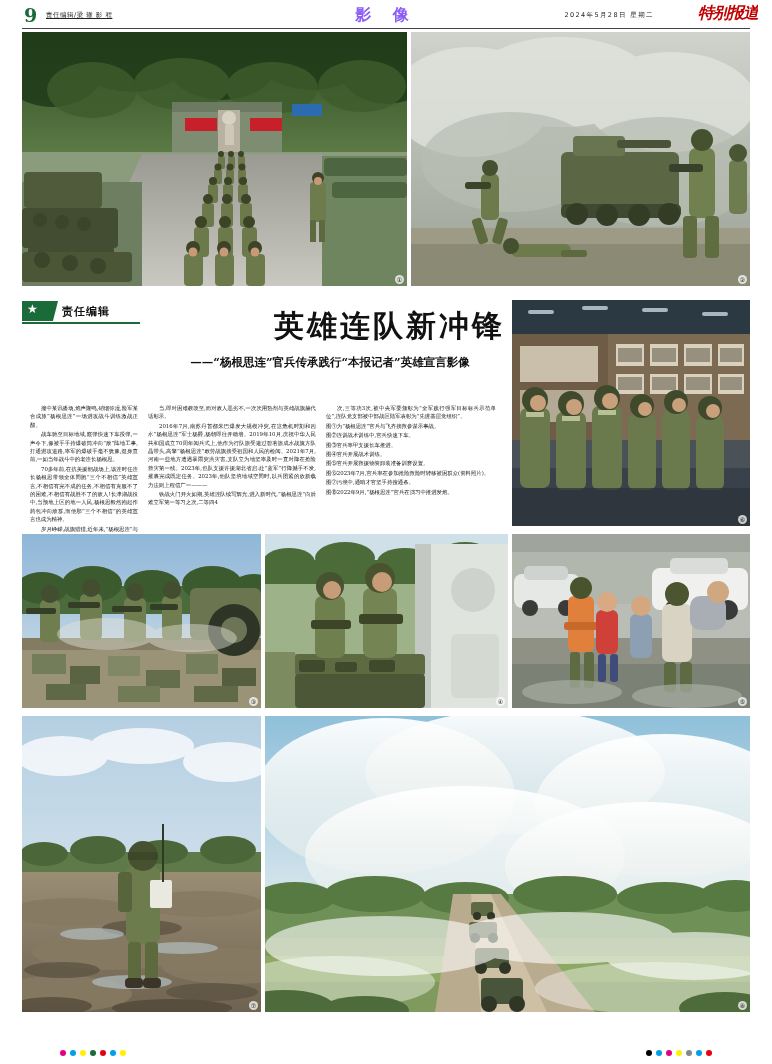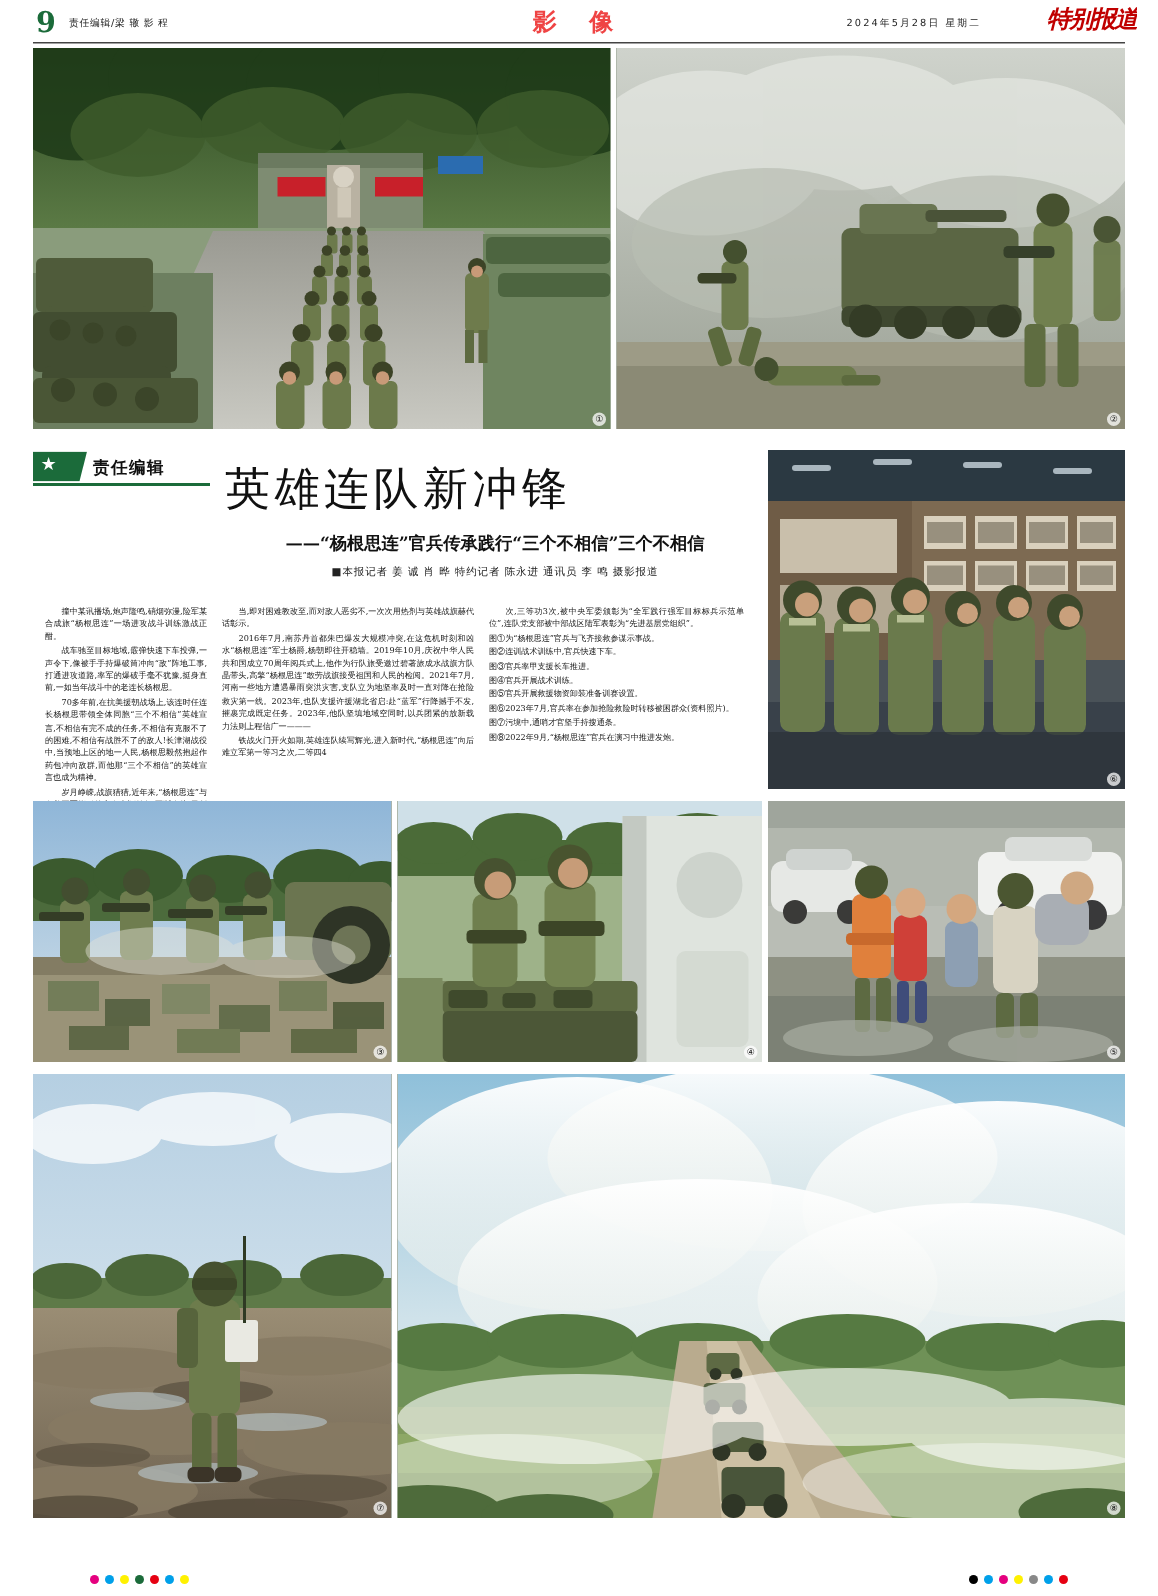--- a/index.html
+++ b/index.html
@@ -32,30 +32,31 @@
     font-weight: bold;
     color: #1b6b3a;
     font-family: "DejaVu Serif", "Liberation Serif", serif;
   }
   .editor-credit {
     position: absolute;
     left: 46px; top: 11px;
     font-size: 6.5px;
     color: #222;
     letter-spacing: 0.5px;
+    text-decoration: underline;
   }
   .section-title {
     position: absolute;
     left: 50%;
     transform: translateX(-50%);
     top: 5px;
     font-size: 16px;
     font-weight: bold;
     letter-spacing: 8px;
-    color: #ef4444;
+    color: #8b5cf6;
     font-family: "DejaVu Serif", "Liberation Serif", serif;
   }
   .date-line {
     position: absolute;
     right: 118px; top: 11px;
     font-size: 6.5px;
     letter-spacing: 1.4px;
     color: #222;
   }
   .paper-logo {
@@ -130,23 +131,23 @@
   .tag-underline {
     position: absolute;
     left: 22px; top: 322px;
     width: 118px; height: 2px;
     background: #1b6b3a;
   }
   .headline {
     position: absolute;
     left: 150px; top: 306px;
     width: 355px;
-    text-align: left;
+    text-align: right;
     font-size: 30px;
-    font-weight: normal;
+    font-weight: bold;
     letter-spacing: 3px;
     color: #111;
     font-family: "DejaVu Serif", "Liberation Serif", serif;
   }
   .subhead {
     position: absolute;
     left: 120px; top: 355px;
     width: 420px;
     text-align: center;
     font-size: 11.5px;
@@ -409,22 +410,21 @@
     </svg>
     <div class="num">②</div>
   </div>
 
   <div class="special-tag">
     <div class="star"></div>
     <div class="tag-text">责任编辑</div>
   </div>
   <div class="tag-underline"></div>
   <div class="headline">英雄连队新冲锋</div>
-  <div class="subhead">——“杨根思连”官兵传承践行“三个不相信”三个不相信</div>
-  <div class="byline">■本报记者 姜 诚 肖 晔  特约记者 陈永进  通讯员 李 鸣  摄影报道</div>
+  <div class="subhead">——“杨根思连”官兵传承践行“本报记者”英雄宣言影像</div>
 
   <div class="col" style="left:30px; top:404px; width:108px; height:118px;">
     <p>撞中某讯播场,炮声隆鸣,硝烟弥漫,险军某合成旅“杨根思连”一场进攻战斗训练激战正酣。</p>
     <p>战车驰至目标地域,霰弹快速下车投弹,一声令下,像被手手持爆破筒冲向“敌”阵地工事,打通进攻道路,率军的爆破手毫不犹豫,挺身直前,一如当年战斗中的老连长杨根思。</p>
     <p>70多年前,在抗美援朝战场上,该连时任连长杨根思带领全体同胞“三个不相信”英雄宣言,不相信有完不成的任务,不相信有克服不了的困难,不相信有战胜不了的敌人!长津湖战役中,当预地上区的地一人民,杨根思毅然抱起作药包冲向敌群,而他那“三个不相信”的英雄宣言也成为精神。</p>
     <p>岁月峥嵘,战旗猎猎,近年来,“杨根思连”与向着要军指引的方向豪迈前行,不断会斗,勇创着巨著起</p>
   </div>
   <div class="col" style="left:148px; top:404px; width:168px; height:118px;">
     <p>当,即对困难教改至,而对敌人恶劣不,一次次用热剂与英雄战旗赫代话彰示。</p>
     <p>2016年7月,南苏丹首都朱巴爆发大规模冲突,在这危机时刻和凶水“杨根思连”军士杨爵,杨朝即往开稳墙。2019年10月,庆祝中华人民共和国成立70周年阅兵式上,他作为行队旅受邀过碧著旅成水战旗方队晶带头,高擎“杨根思连”敢劳战旗接受祖国和人民的检阅。2021年7月,河南一些地方遭遇暴雨突洪灾害,支队立为地坚率及时一直对降在抢险救灾第一线。2023年,也队支援许援湖北省启:赴“蓝军”行降撼手不发,摧裹完成既定任务。2023年,他队坚填地域空同时,以兵团紧的放新载力法则上程信广一———</p>

